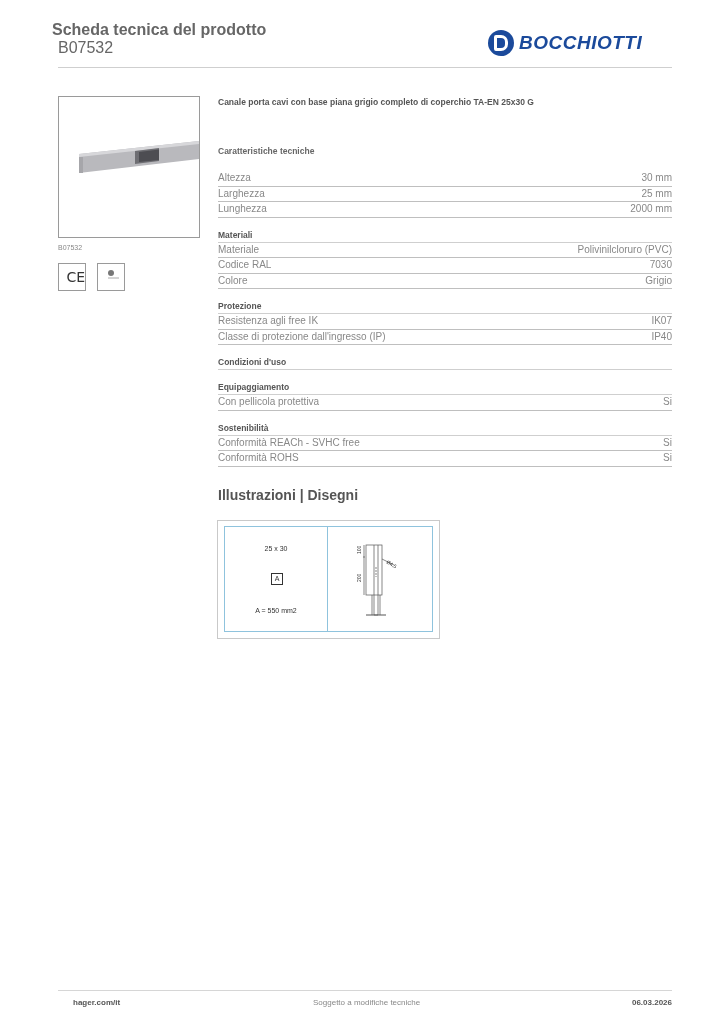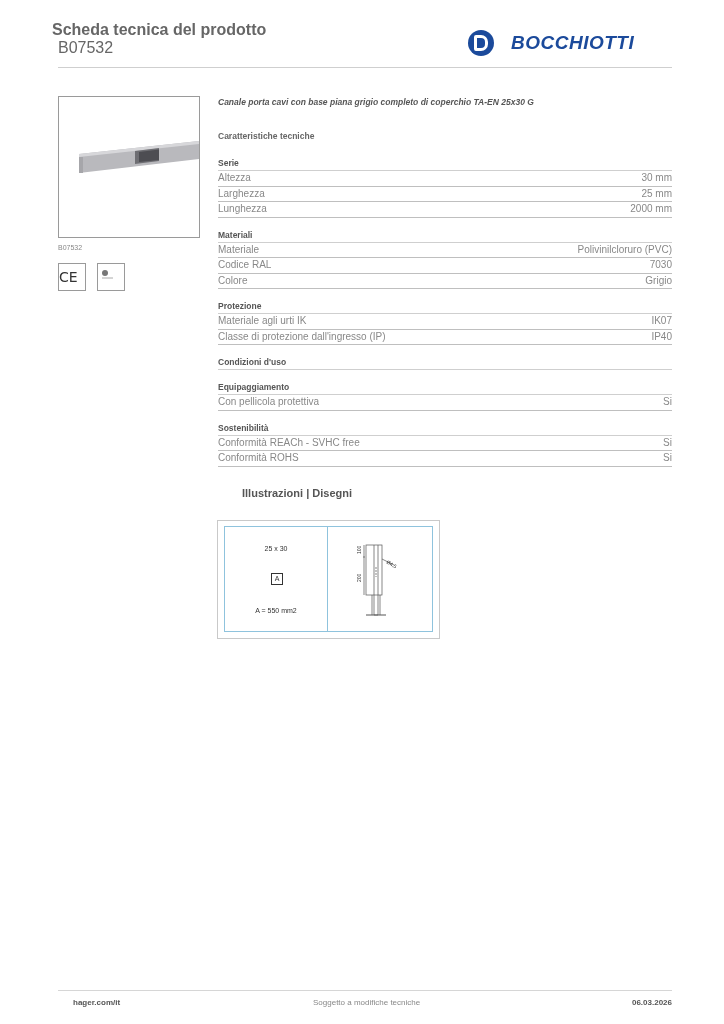--- a/index.html
+++ b/index.html
@@ -1,40 +1,40 @@
 <!DOCTYPE html>
 <html><head>
 <meta charset="utf-8">
 <style>
   html, body { margin:0; padding:0; background:#fff; }
   body { width:724px; height:1024px; position:relative; font-family:"Liberation Sans", sans-serif; color:#555; overflow:hidden; }
   .hdr-title { position:absolute; left:52px; top:21px; font-size:16px; font-weight:bold; color:#666; }
   .hdr-code { position:absolute; left:58px; top:39px; font-size:16px; color:#666; }
   .hdr-rule { position:absolute; left:58px; top:67px; width:614px; height:1px; background:#cfcfcf; }
-  .logo { position:absolute; left:468px; top:28px; display:flex; align-items:center; height:30px;gap:12px; }
+  .logo { position:absolute; left:488px; top:28px; display:flex; align-items:center; height:30px; }
   .logo-mark { width:26px; height:26px; border-radius:50%; background:#1b4a9b; position:relative; }
   .logo-mark::after { content:""; position:absolute; left:6px; top:5px; width:11px; height:13px; border:3px solid #fff; border-radius:2px 7px 7px 2px; box-sizing:border-box; width:14px; height:16px; }
   .logo-text { margin-left:5px; font-weight:bold; font-style:italic; font-size:19px; letter-spacing:0.5px; color:#1b4a9b; }
 
   .prod-frame { position:absolute; left:58px; top:96px; width:142px; height:142px; border:1px solid #9a9a9a; box-sizing:border-box; }
   .prod-img { position:absolute; left:20px; top:40px; width:120px; height:40px; }
   .prod-code { position:absolute; left:58px; top:244px; font-size:7px; color:#888; }
-  .cert { position:absolute; top:263px; width:28px; height:28px; border:1px solid #9a9a9a; box-sizing:border-box; display:flex; align-items:center; justify-content:flex-start; }
+  .cert { position:absolute; top:263px; width:28px; height:28px; border:1px solid #9a9a9a; box-sizing:border-box; display:flex; align-items:center; justify-content:flex-end; }
   .cert-ce { left:58px; font-size:14px; color:#333; font-family:"DejaVu Sans", sans-serif; }
   .cert-other { left:97px; }
 
   .content { position:absolute; left:218px; top:96px; width:454px; }
-  .prod-desc { font-size:8.5px; font-weight:bold; color:#555; line-height:12px;font-style:italic; }
-  .sec-main { margin-top:23px; font-size:8.5px; font-weight:bold; color:#666; }
+  .prod-desc { font-size:8.5px; font-weight:bold; color:#555; line-height:12px; }
+  .sec-main { margin-top:38px; font-size:8.5px; font-weight:bold; color:#666; }
   .group { margin-top:0; }
   .group-title { font-size:8.5px; font-weight:bold; color:#555; height:14px; line-height:14px; border-bottom:1.5px solid #cfcfcf; }
   .row { display:flex; justify-content:space-between; font-size:10px; color:#888; height:14.5px; line-height:14.5px; border-bottom:1px solid #bfbfbf; }
   .gap { height:10px; }
 
-  .ill-title { font-size:11px; font-weight:bold; color:#555;margin-left:24px; }
+  .ill-title { font-size:14px; font-weight:bold; color:#555; }
   .ill-frame { position:absolute; left:217px; top:520px; width:223px; height:119px; border:1px solid #c9c9c9; box-sizing:border-box; }
   .ill-inner { position:absolute; left:6px; top:5px; width:209px; height:106px; border:1px solid #8fc3dd; box-sizing:border-box; display:flex; }
   .ill-left { width:104px; border-right:1px solid #8fc3dd; position:relative; font-size:7px; color:#333; }
   .ill-right { flex:1; position:relative; }
 
   .footer-rule { position:absolute; left:58px; top:990px; width:614px; height:1px; background:#d6d6d6; }
   .footer { position:absolute; top:998px; font-size:8px; }
   .f-left { left:73px; font-weight:bold; color:#555; }
   .f-mid { left:313px; color:#888; }
   .f-right { right:52px; font-weight:bold; color:#555; }
@@ -69,21 +69,20 @@
     <line x1="4" y1="11" x2="15" y2="11" stroke="#aaa" stroke-width="1"></line>
   </svg>
 </div>
 
 <div class="content">
   <div class="prod-desc">Canale porta cavi con base piana grigio completo di coperchio TA-EN 25x30 G</div>
   <div class="sec-main">Caratteristiche tecniche</div>
   <div style="height:15px"></div>
 
   <div class="group">
-    <div class="group-title">Serie</div>
     <div class="row">
         <span>Altezza</span>
         <span>30 mm</span>
       </div>
     <div class="row">
         <span>Larghezza</span>
         <span>25 mm</span>
       </div>
     <div class="row">
         <span>Lunghezza</span>
@@ -105,21 +104,21 @@
     <div class="row">
         <span>Colore</span>
         <span>Grigio</span>
       </div>
   </div>
   <div class="gap"></div>
 
   <div class="group">
     <div class="group-title">Protezione</div>
     <div class="row">
-        <span>Materiale agli urti IK</span>
+        <span>Resistenza agli free IK</span>
         <span>IK07</span>
       </div>
     <div class="row">
         <span>Classe di protezione dall'ingresso (IP)</span>
         <span>IP40</span>
       </div>
   </div>
   <div class="gap"></div>
 
   <div class="group">

